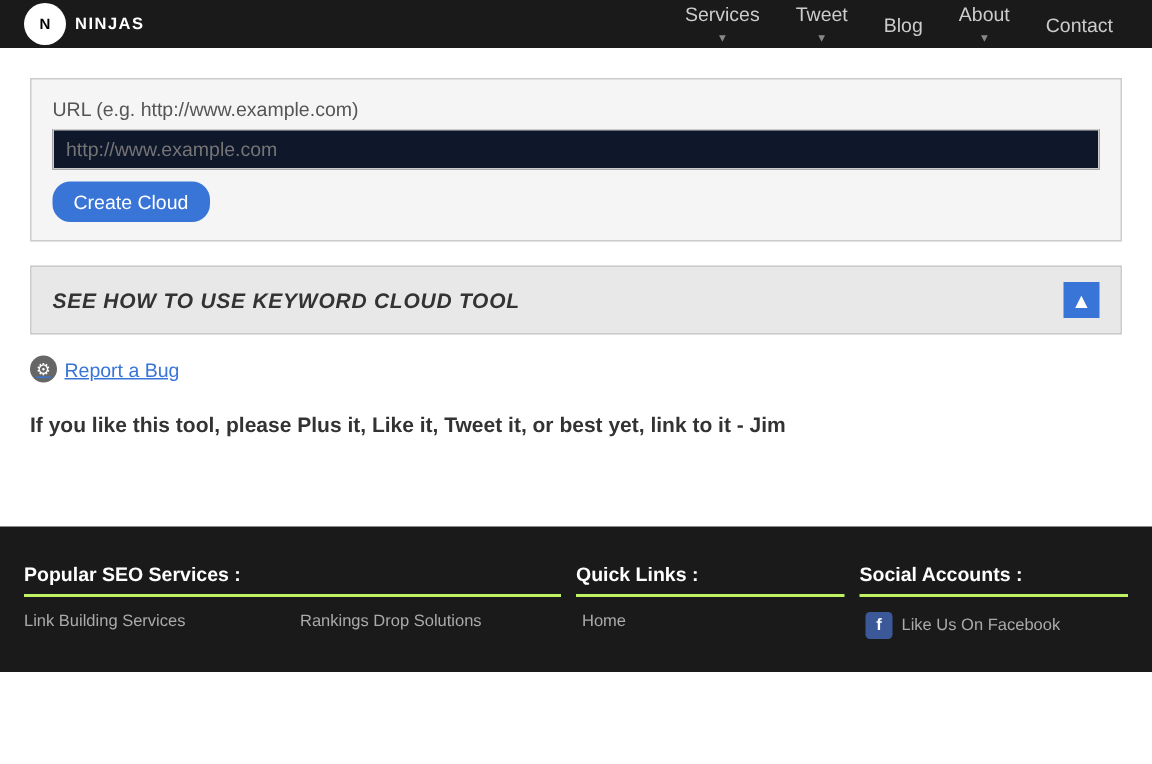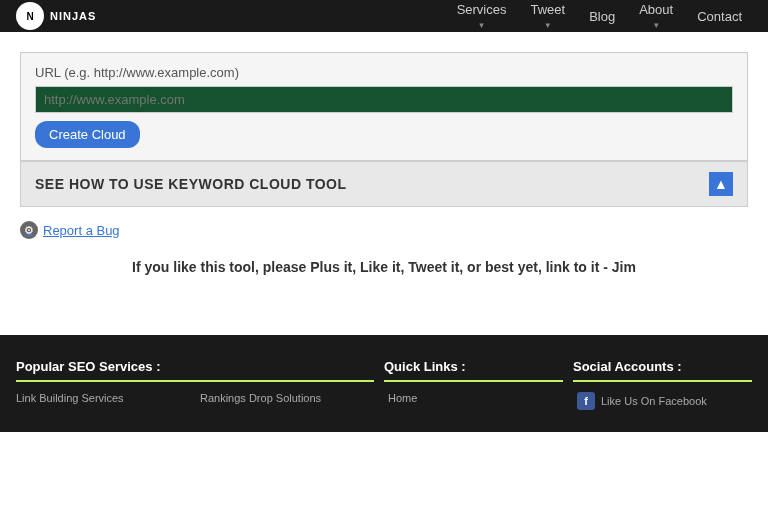--- a/index.html
+++ b/index.html
@@ -69,55 +69,56 @@
       font-size: 22px;
       font-weight: bold;
       color: #222;
       margin-bottom: 20px;
     }
 
     .url-form-container {
       border: 1px solid #ccc;
       background: #f5f5f5;
       padding: 12px 14px;
-      margin-bottom: 0;
+      margin-bottom: 16px;
     }
     .url-label {
       font-size: 13px;
       color: #555;
       margin-bottom: 6px;
     }
     .url-input {
       width: 100%;
       padding: 5px 8px;
       border: 1px solid #ccc;
       font-size: 13px;
       color: #999;
       margin-bottom: 8px;
-      background: #14532d;
+      background: #0f172a;
     }
     .create-btn {
       background: #3875d7;
       color: #fff;
       border: none;
       padding: 6px 14px;
       font-size: 13px;
       cursor: pointer;
       border-radius: 12px;
     }
 
     .how-to-banner {
       background: #e8e8e8;
       border: 1px solid #ccc;
       display: flex;
       align-items: center;
       justify-content: space-between;
       padding: 10px 14px;
       margin-bottom: 14px;
       cursor: pointer;
+      font-style: italic;
     }
     .how-to-text {
       font-size: 14px;
       font-weight: bold;
       color: #333;
       letter-spacing: 0.5px;
     }
     .how-to-icon {
       background: #3875d7;
       color: #fff;
@@ -157,21 +158,20 @@
       justify-content: center;
       color: #fff;
       font-size: 11px;
     }
 
     .promo-text {
       font-size: 14px;
       font-weight: bold;
       color: #333;
       margin-bottom: 30px;
-      text-align: center;
     }
 
     
     footer {
       background: #1a1a1a;
       color: #bbb;
       padding: 24px 16px 16px;
     }
     .footer-inner {
       max-width: 760px;

